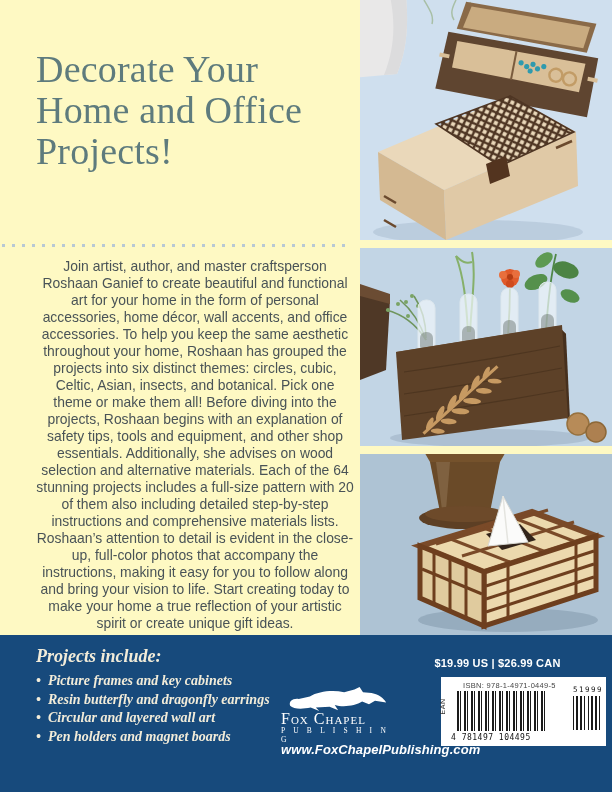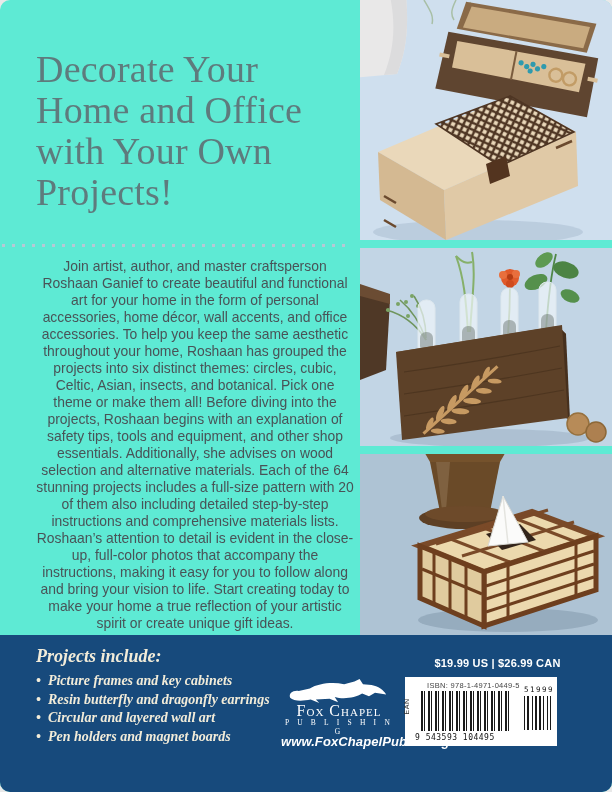--- a/index.html
+++ b/index.html
@@ -1,17 +1,17 @@
 <!DOCTYPE html>
 <html><head>
 <meta charset="utf-8">
 <style>
   html,body{margin:0;padding:0;background:#e9e9e9;}
-  .page{position:relative;width:612px;height:792px;background:#5eead4;overflow:hidden;
-        font-family:"Liberation Sans",sans-serif;margin:0 auto;border-radius:10px;}
+  .page{position:relative;width:612px;height:792px;background:#fef9c3;overflow:hidden;
+        font-family:"Liberation Sans",sans-serif;margin:0 auto;}
 
   
   .headline{position:absolute;left:36px;top:24px;width:320px;
             font-family:"Liberation Serif",serif;font-weight:400;
             font-size:38px;line-height:41px;color:#5e7b7d;letter-spacing:.2px;}
   .headline span{display:block;}
 
   
   .dotted-divider{position:absolute;left:2px;top:244px;width:344px;height:3px;
     background-image:repeating-linear-gradient(to right,#b7c8d5 0 3px,transparent 3px 10px);}
@@ -34,52 +34,51 @@
             font-family:"Liberation Serif",serif;font-style:italic;font-weight:700;}
   .projects-heading{font-size:18px;line-height:22px;margin-bottom:5px;}
   .bullets{list-style:none;margin:0;padding:0;}
   .bullets li{font-size:14px;line-height:18.5px;}
   .bullets li::before{content:"\2022\00a0\00a0";}
 
   .price{position:absolute;left:427px;top:22px;width:141px;text-align:center;
          font-weight:700;font-size:11px;color:#ffffff;letter-spacing:.2px;}
 
   
-  .barcode{position:absolute;left:405px;top:42px;width:152px;height:69px;background:#ffffff;}
+  .barcode{position:absolute;left:441px;top:42px;width:165px;height:69px;background:#ffffff;}
   .bc-isbn{position:absolute;left:22px;top:4px;font-size:7.5px;color:#444;letter-spacing:.3px;}
   .bc-ean{position:absolute;left:-6px;top:26px;font-size:7px;color:#333;
           transform:rotate(-90deg);letter-spacing:.5px;}
   .bc-bars{position:absolute;left:16px;top:14px;width:90px;height:40px;
     background:repeating-linear-gradient(90deg,#1a1a1a 0 2px,#fff 2px 3px,#1a1a1a 3px 4px,
       #fff 4px 7px,#1a1a1a 7px 9px,#fff 9px 10px,#1a1a1a 10px 11px,#fff 11px 14px);}
   .bc-digits{position:absolute;left:10px;top:56px;font-family:"DejaVu Sans Mono",monospace;
              font-size:8px;color:#111;letter-spacing:.5px;}
   .bc-supp{position:absolute;right:6px;top:8px;width:27px;text-align:center;}
   .bc-supp-digits{font-family:"DejaVu Sans Mono",monospace;font-size:7.5px;color:#111;letter-spacing:1.5px;}
   .bc-supp-bars{height:34px;margin-top:2px;
     background:repeating-linear-gradient(90deg,#1a1a1a 0 1.5px,#fff 1.5px 3.5px,
       #1a1a1a 3.5px 5px,#fff 5px 7.5px);}
 
   
-  .logo{position:absolute;left:281px;top:44px;width:116px;text-align:center;color:#ffffff;}
+  .logo{position:absolute;left:281px;top:52px;width:116px;text-align:left;color:#ffffff;}
   .logo svg{display:block;margin:0 auto;}
   .logo-name{font-family:"Liberation Serif",serif;font-variant:small-caps;
              font-size:16px;line-height:15px;letter-spacing:1px;}
   .logo-sub{font-family:"Liberation Serif",serif;font-size:7.5px;line-height:9px;letter-spacing:3.2px;}
   .logo-url{font-weight:700;font-size:13px;line-height:11px;letter-spacing:.1px;font-style:italic;}
 </style>
 </head>
 <body>
 
 <div class="page">
 
   <h1 class="headline">
       <span>Decorate Your</span>
       <span>Home and Office</span>
-      <span>with Your Own</span>
       <span>Projects!</span>
     </h1>
 
   <div class="dotted-divider"></div>
 
   <p class="intro">Join artist, author, and master craftsperson Roshaan Ganief to create beautiful and functional art for your home in the form of personal accessories, home décor, wall accents, and office accessories. To help you keep the same aesthetic throughout your home, Roshaan has grouped the projects into six distinct themes: circles, cubic, Celtic, Asian, insects, and botanical. Pick one theme or make them all! Before diving into the projects, Roshaan begins with an explanation of safety tips, tools and equipment, and other shop essentials. Additionally, she advises on wood selection and alternative materials. Each of the 64 stunning projects includes a full-size pattern with 20 of them also including detailed step-by-step instructions and comprehensive materials lists. Roshaan’s attention to detail is evident in the close-up, full-color photos that accompany the instructions, making it easy for you to follow along and bring your vision to life. Start creating today to make your home a true reflection of your artistic spirit or create unique gift ideas.</p>
 
   <div class="photo-col">
 
     <div class="photo photo1">
@@ -307,21 +306,21 @@
       </svg>
       <div class="logo-name">Fox Chapel</div>
       <div class="logo-sub">P U B L I S H I N G</div>
       <div class="logo-url">www.FoxChapelPublishing.com</div>
     </div>
 
     <div class="barcode">
       <div class="bc-isbn">ISBN: 978-1-4971-0449-5</div>
       <div class="bc-ean">EAN</div>
       <div class="bc-bars"></div>
-      <div class="bc-digits">9 543593 104495</div>
+      <div class="bc-digits">4 781497 104495</div>
       <div class="bc-supp">
         <div class="bc-supp-digits">51999</div>
         <div class="bc-supp-bars"></div>
       </div>
     </div>
   </div>
 
 </div>
 
 </body></html>

